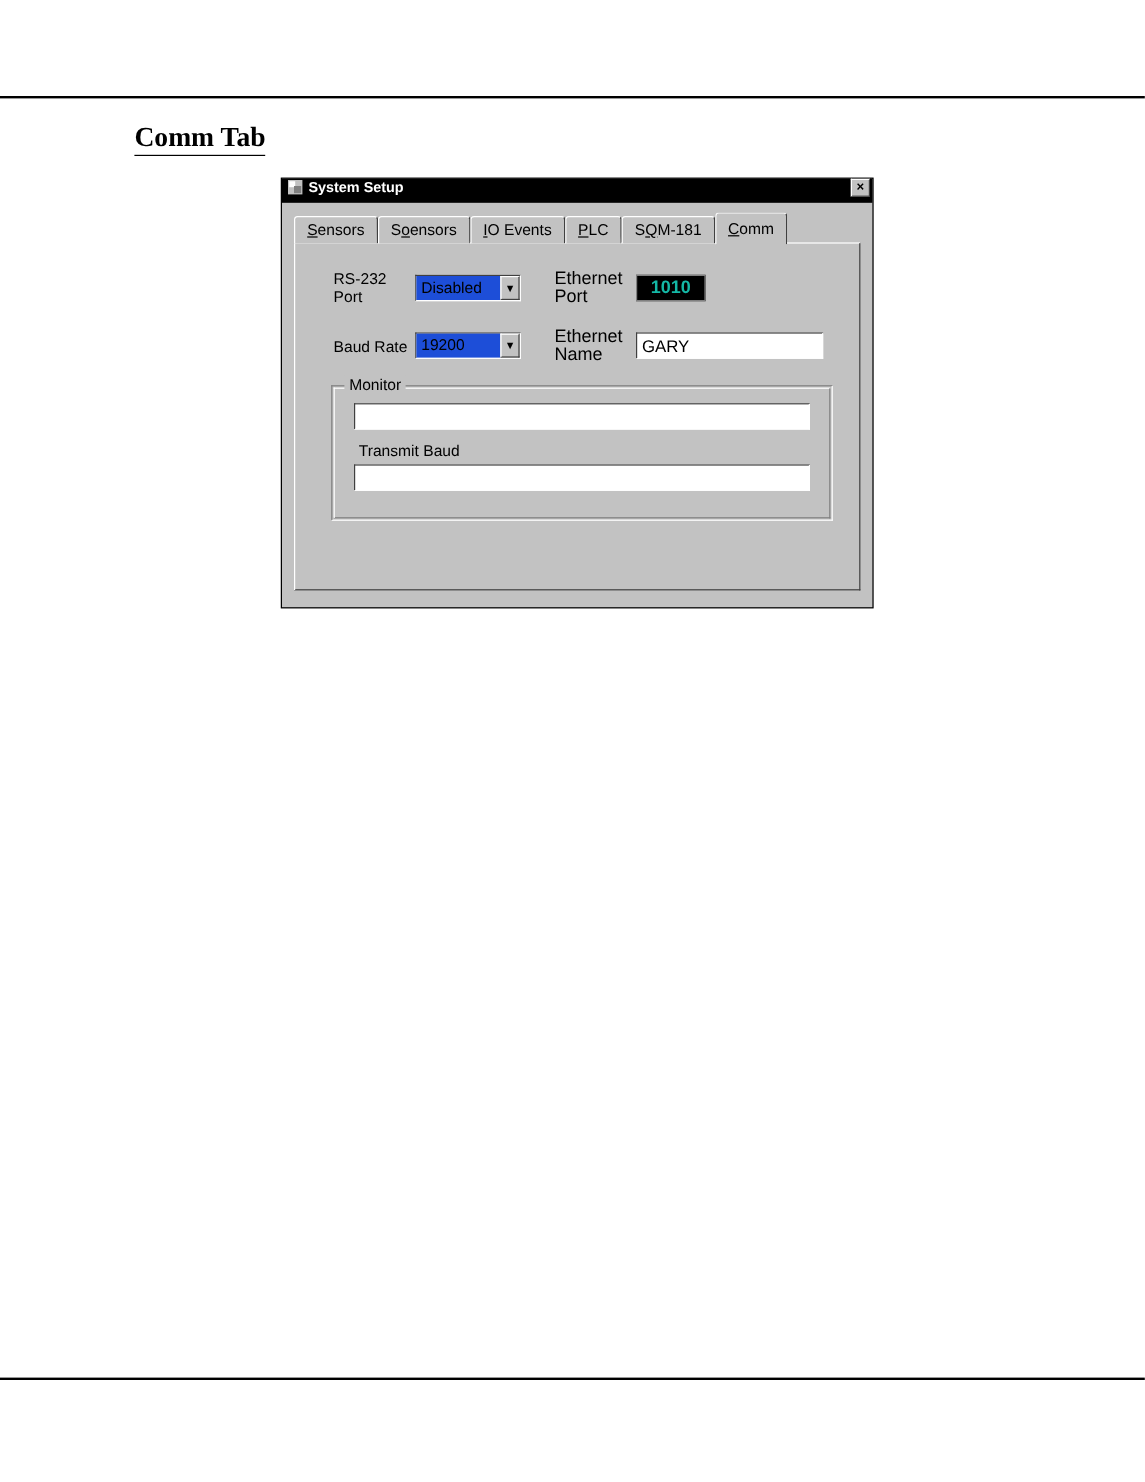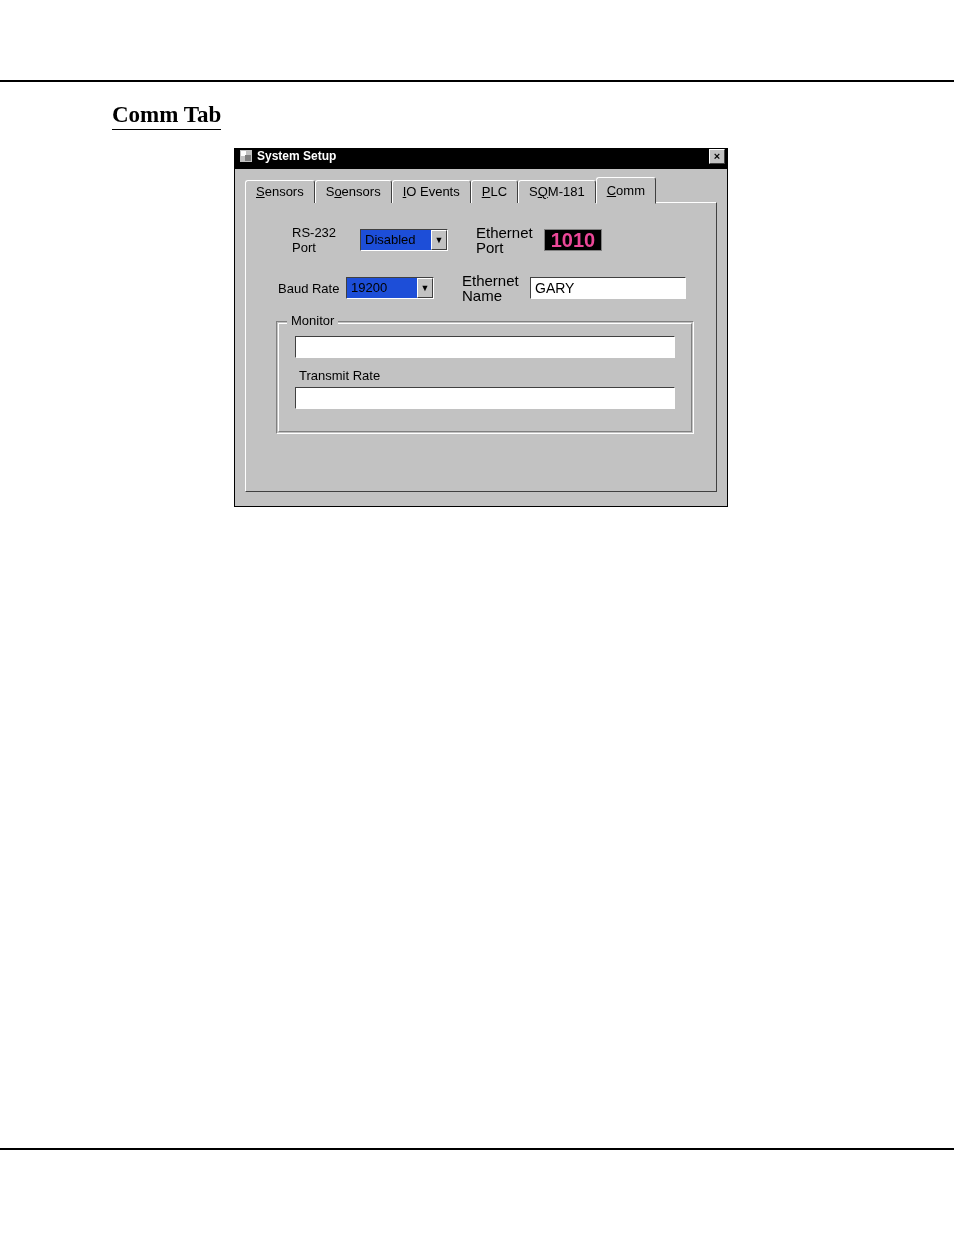--- a/index.html
+++ b/index.html
@@ -146,23 +146,23 @@
     border-bottom-color: #404040;
     display: flex;
     align-items: center;
     justify-content: center;
     font-size: 9px;
   }
   .port-field {
     width: 58px;
     height: 22px;
     background: #000;
-    color: #ec4899;
-    font-weight: bold;
-    font-size: 20px;
+    color: #14b8a6;
+    font-weight: bold;
+    font-size: 15px;
     text-align: center;
     line-height: 20px;
     border: 1px solid #808080;
   }
   .text-field {
     width: 156px;
     height: 22px;
     background: #fff;
     border-top: 1px solid #404040;
     border-left: 1px solid #404040;
@@ -240,21 +240,21 @@
         <div class="tab"><span class="u">S</span><span>ensors</span></div>
         <div class="tab"><span>S</span><span class="u">o</span><span>ensors</span></div>
         <div class="tab"><span class="u">I</span><span>O Events</span></div>
         <div class="tab"><span class="u">P</span><span>LC</span></div>
         <div class="tab"><span>S</span><span class="u">Q</span><span>M-181</span></div>
         <div class="tab active"><span class="u">C</span><span>omm</span></div>
       </div>
 
       <div class="tab-panel">
 
-        <div class="row" style="margin-left:32px;">
+        <div class="row" style="margin-left:18px;">
           <div class="lbl">RS-232 Port</div>
           <div class="combo">
             <div class="val">Disabled</div>
             <div class="btn">▼</div>
           </div>
           <div class="lbl2">Ethernet Port</div>
           <div class="port-field">1010</div>
         </div>
 
         <div class="row" style="margin-left:18px;">
@@ -265,20 +265,20 @@
           </div>
           <div class="lbl2">Ethernet Name</div>
           <div class="text-field">GARY</div>
         </div>
 
         <div class="groupbox">
           <div class="group-title">Monitor</div>
 
           <div class="mon-field"></div>
 
-          <div class="mon-label">Transmit Rate</div>
+          <div class="mon-label">Transmit Baud</div>
           <div class="mon-field"></div>
         </div>
 
       </div>
     </div>
   </div>
 </div>
 
 </body></html>

